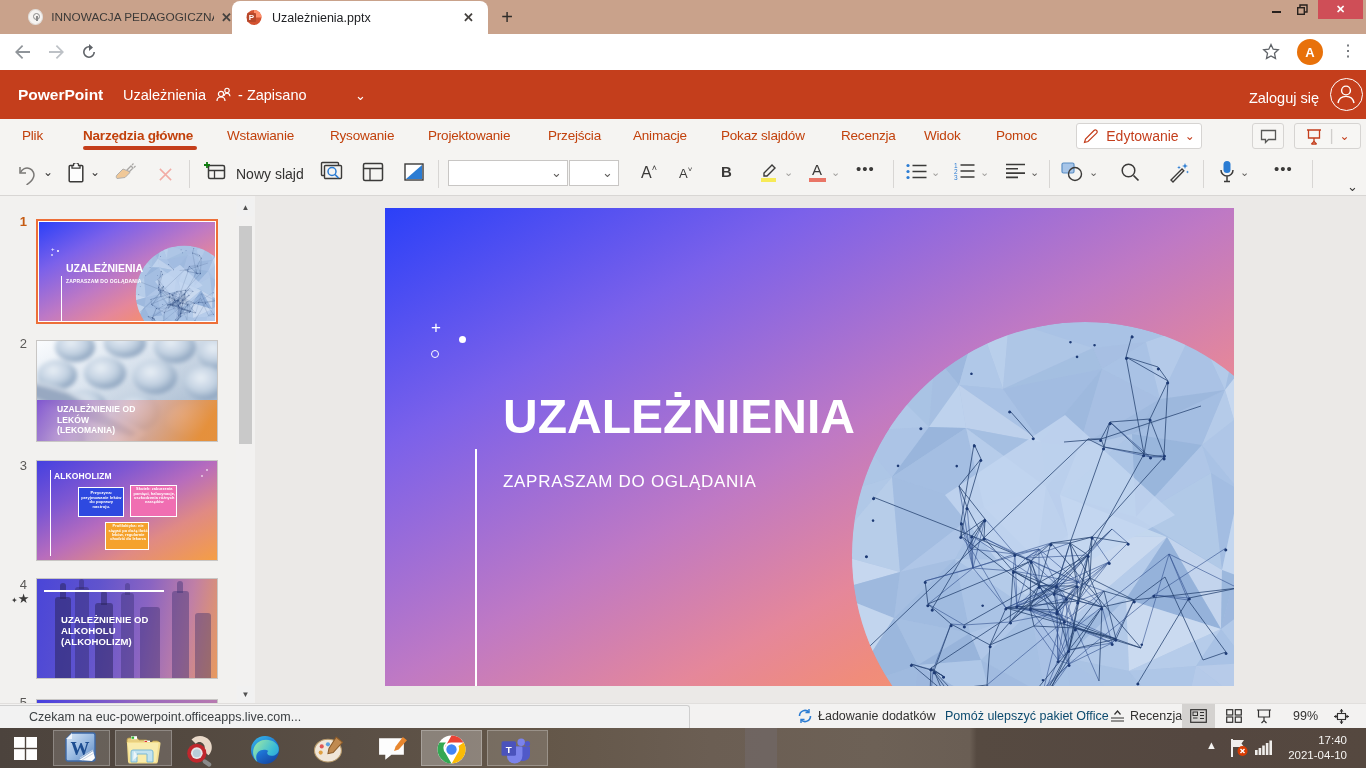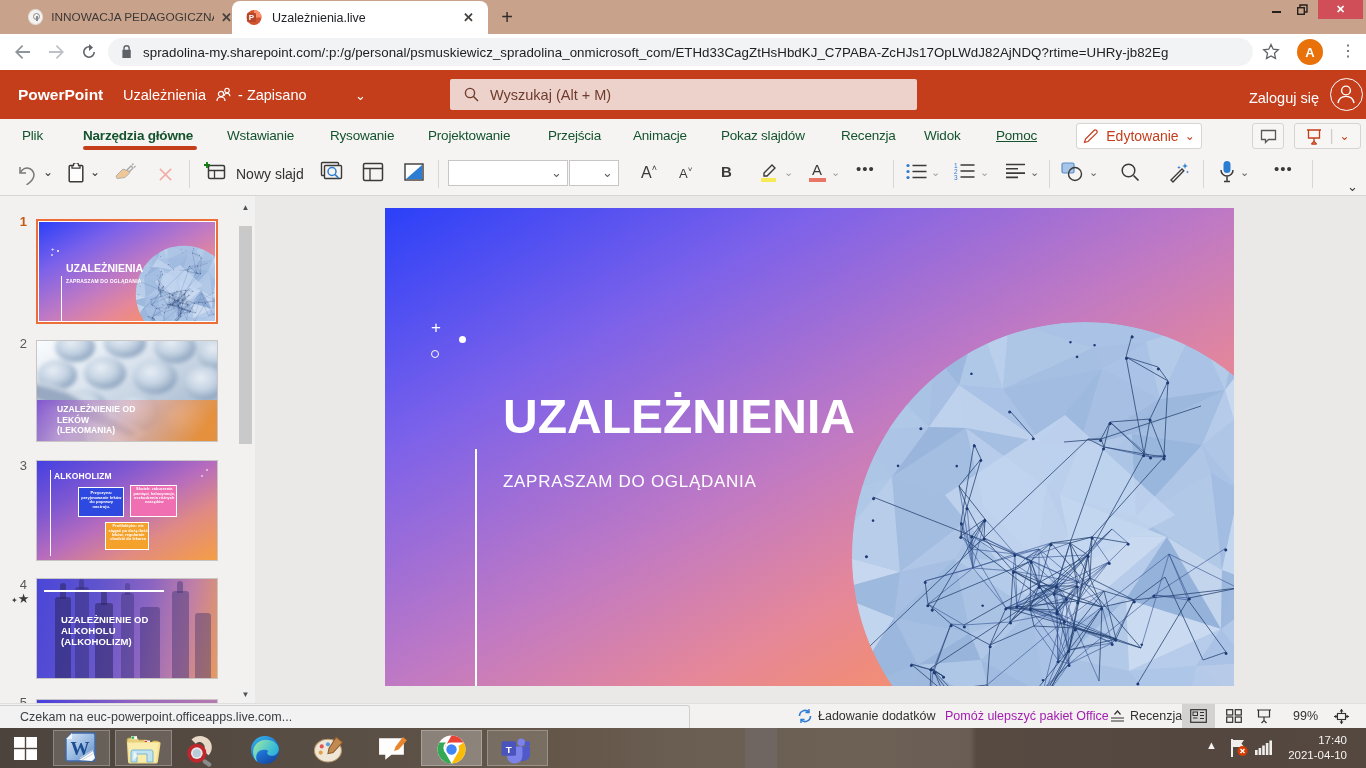--- a/index.html
+++ b/index.html
@@ -26,21 +26,21 @@
 
 #ppthdr { left:0; top:70px; width:1366px; height:49px; background:#c43e1c; color:#fff; }
 #pptlogo { left:18px; top:70px; height:49px; display:flex; align-items:center; font-size:15.5px; font-weight:bold; color:#fff; }
 #doctitle { left:123px; top:70px; height:49px; display:flex; align-items:center; font-size:14.5px; color:#fff; }
 #searchpill { left:450px; top:79px; width:467px; height:31px; background:#edd2cb; border-radius:2px; display:flex; align-items:center; color:#6e3b2d; font-size:14.5px; }
 #signin { right:47px; top:70px; height:56px; display:flex; align-items:center; font-size:14.5px; color:#fff; }
 #hdravatar { right:3px; top:78px; width:33px; height:33px; border:1.4px solid #fff; border-radius:50%; }
 
 
 #menubar { left:0; top:119px; width:1366px; height:33px; background:#f5f4f2; }
-.mitem { position:absolute; top:128px; font-size:13.5px; color:#14532d; letter-spacing:-0.2px; }
+.mitem { position:absolute; top:128px; font-size:13.5px; color:#c2410c; letter-spacing:-0.2px; }
 .mactive { font-weight:bold; }
 .mred { position:absolute; height:3.5px; background:#c43e1c; top:146px; border-radius:2px; }
 #editbtn { left:1076px; top:123px; width:126px; height:26px; background:#fff; border:1px solid #d6d4d2; border-radius:3px; color:#c43e1c; font-size:14px; display:flex; align-items:center; justify-content:center; }
 .rtbtn { top:123px; height:26px; background:#f7f6f4; border:1px solid #d6d4d2; border-radius:3px; display:flex; align-items:center; justify-content:center; }
 
 
 #toolbar { left:0; top:152px; width:1366px; height:44px; background:#f5f4f2; border-bottom:1px solid #d8d6d4; }
 .tsep { position:absolute; top:8px; width:1px; height:28px; background:#d8d6d4; }
 .tlabel { position:absolute; font-size:14px; color:#323130; }
 .combo { position:absolute; top:160px; height:26px; background:#fff; border:1px solid #c8c6c4; }
@@ -48,21 +48,21 @@
 
 
 #main { left:0; top:196px; width:1366px; height:507px; background:#ebe9e7; }
 #panel { left:0; top:196px; width:236px; height:507px; background:#f2f1ef; }
 #pscroll { left:236px; top:196px; width:19px; height:507px; background:#f2f1f0; }
 .tnum { position:absolute; left:9px; width:18px; text-align:right; font-size:13px; color:#5a5856; }
 #slide { left:385px; top:208px; width:849px; height:478px; background:linear-gradient(to bottom right, #2b40f8 0%, #7b61ea 25%, #bf79c4 50%, #e5879a 67%, #f08c7b 77%, #f9a15b 100%); overflow:hidden; }
 
 
 #statusbar { left:0; top:703px; width:1366px; height:25px; background:#f3f2f1; border-top:1px solid #e1dfdd; font-size:12.5px; color:#444; }
-#tooltip { left:0; top:705px; width:690px; height:23px; background:#f2f2f2; border:1px solid #cfcfcf; border-left:none; border-bottom:none; border-radius:0 3px 0 0; font-size:12.5px; color:#3c4043; display:flex; align-items:center; padding-left:20px; }
+#tooltip { left:0; top:705px; width:690px; height:23px; background:#f2f2f2; border:1px solid #cfcfcf; border-left:none; border-bottom:none; border-radius:0 3px 0 0; font-size:12.5px; color:#3c4043; display:flex; align-items:center; padding-left:29px; }
 
 
 #taskbar { left:0; top:728px; width:1366px; height:40px; background:linear-gradient(to right, #4c433d 0%, #52483f 12%, #5a4f45 26%, #645749 40%, #6b5e53 52%, #6d6156 64%, #6a5e54 71%, #564a41 71.5%, #544740 88%, #55483f 100%); }
 .tbhl { position:absolute; top:730px; height:36px; background:rgba(255,255,255,0.14); border:1px solid rgba(255,255,255,0.25); }
 
 
 .thwrap { position:absolute; overflow:hidden; }
 .thtxt { position:absolute; color:#fff; font-weight:bold; font-size:8.5px; line-height:10.5px; letter-spacing:0.1px; }
 .s3bg { position:absolute; inset:0; background:linear-gradient(to bottom right, #4540e0 0%, #7e57d2 28%, #b76cbd 50%, #e08a84 72%, #f59e44 100%); }
 .s3box { position:absolute; border:1px solid #fff; color:#fff; font-weight:bold; text-align:center; }
@@ -83,94 +83,81 @@
     <span style="white-space:nowrap;overflow:hidden;width:172px;font-size:11.8px;">INNOWACJA PEDAGOGICZNA „M</span>
     <span class="tabx" style="margin-left:7px;">✕</span>
   </div>
   <div class="abs tab-active">
     <svg style="margin:0 9px 0 14px;" width="17" height="17" viewBox="0 0 17 17">
         <circle cx="8" cy="8.5" r="7.5" fill="#d35230"></circle>
         <path d="M8 1 a7.5 7.5 0 0 1 7.5 7.5 L8 8.5 Z" fill="#ff8f6b"></path>
         <rect x="1" y="4" width="9" height="9" rx="1" fill="#b7472a"></rect>
         <text x="5.5" y="11" font-size="8" font-weight="bold" fill="#fff" text-anchor="middle">P</text>
       </svg>
-    <span style="flex:1;">Uzależnienia.live</span>
+    <span style="flex:1;">Uzależnienia.pptx</span>
     <span class="tabx" style="margin-right:14px;">✕</span>
   </div>
   <div class="abs" id="newtab">+</div>
   <div class="abs" style="left:1272px;top:11px;width:9px;height:2px;background:#27211d;"></div>
   <svg class="abs" style="left:1297px;top:4px;" width="11" height="11" viewBox="0 0 11 11">
       <path d="M3 3V1h7v7H8" fill="none" stroke="#27211d" stroke-width="1.4"></path>
       <rect x="0.7" y="3.7" width="6.6" height="6.6" fill="none" stroke="#27211d" stroke-width="1.4"></rect>
     </svg>
   <div class="abs" style="left:1318px;top:0;width:45px;height:19px;background:#cf4e57;color:#fff;display:flex;align-items:center;justify-content:center;font-size:11px;font-weight:bold;">✕</div>
 
   <div class="abs" id="addrbar"></div>
   <svg class="abs navic" style="left:14px;top:43px;" width="18" height="18" viewBox="0 0 18 18">
       <path d="M16 8H4.4l4.8-4.8L8 2 1 9l7 7 1.2-1.2L4.4 10H16z" fill="#8f9499"></path>
     </svg>
   <svg class="abs navic" style="left:47px;top:43px;" width="18" height="18" viewBox="0 0 18 18">
       <path d="M2 8h11.6L8.8 3.2 10 2l7 7-7 7-1.2-1.2L13.6 10H2z" fill="#bdc1c6"></path>
     </svg>
   <svg class="abs navic" style="left:80px;top:43px;" width="18" height="18" viewBox="0 0 18 18">
       <path d="M9 3a6 6 0 1 0 6 6h-1.6A4.4 4.4 0 1 1 9 4.6V8l4-3.5L9 1z" fill="#5f6368"></path>
     </svg>
-  <div class="abs" id="urlpill">
-    <svg style="margin:0 10px 0 13px;" width="12" height="14" viewBox="0 0 12 14">
-        <path d="M6 0a3.5 3.5 0 0 0-3.5 3.5V5H1.5v9h9V5h-1V3.5A3.5 3.5 0 0 0 6 0zm0 1.5A2 2 0 0 1 8 3.5V5H4V3.5a2 2 0 0 1 2-2z" fill="#5f6368" transform="scale(0.93)"></path>
-      </svg>
-    <span>spradolina-my.sharepoint.com/:p:/g/personal/psmuskiewicz_spradolina_onmicrosoft_com/ETHd33CagZtHsHbdKJ_C7PABA-ZcHJs17OpLWdJ82AjNDQ?rtime=UHRy-jb82Eg</span>
-  </div>
   <svg class="abs" id="star" width="18" height="18" viewBox="0 0 18 18">
       <path d="M9 1.5l2.2 4.7 5.1.6-3.8 3.5 1 5.1L9 12.9l-4.5 2.5 1-5.1L1.7 6.8l5.1-.6z" fill="none" stroke="#5f6368" stroke-width="1.3"></path>
     </svg>
   <div class="abs" id="avatarA">A</div>
   <div class="abs" id="dots3">⋮</div>
 
   <div class="abs" id="ppthdr"></div>
   <div class="abs" id="pptlogo">PowerPoint</div>
   <div class="abs" id="doctitle">
     <span>Uzależnienia</span>
     <svg style="margin:0 6px 0 9px;" width="17" height="15" viewBox="0 0 17 15">
         <circle cx="6" cy="7" r="2.6" fill="none" stroke="#fff" stroke-width="1.2"></circle>
         <path d="M2 14c0-2.5 1.8-4 4-4s4 1.5 4 4" fill="none" stroke="#fff" stroke-width="1.2"></path>
         <circle cx="12" cy="3.5" r="2.2" fill="none" stroke="#fff" stroke-width="1.1"></circle>
         <path d="M9 9c.4-1.8 1.6-2.8 3-2.8s2.8 1 3 3" fill="none" stroke="#fff" stroke-width="1.1"></path>
       </svg>
     <span>- Zapisano</span>
   </div>
   <div class="abs" style="left:355px;top:88px;color:#fff;font-size:13px;">⌄</div>
-  <div class="abs" id="searchpill">
-    <svg style="margin:0 11px 0 14px;" width="15" height="15" viewBox="0 0 15 15">
-        <circle cx="6" cy="6" r="4.6" fill="none" stroke="#6e3b2d" stroke-width="1.4"></circle>
-        <path d="M9.5 9.5L14 14" stroke="#6e3b2d" stroke-width="1.4"></path>
-      </svg>
-    <span>Wyszukaj (Alt + M)</span>
-  </div>
   <div class="abs" id="signin">Zaloguj się</div>
   <div class="abs" id="hdravatar">
     <svg width="30" height="30" viewBox="0 0 30 30">
         <circle cx="15" cy="11.5" r="4.4" fill="none" stroke="#fff" stroke-width="1.4"></circle>
         <path d="M7 24c.8-4.4 4.2-6.6 8-6.6s7.2 2.2 8 6.6" fill="none" stroke="#fff" stroke-width="1.4"></path>
       </svg>
   </div>
 
   <div class="abs" id="menubar"></div>
   <div class="abs mitem" style="left:22px;">Plik</div>
   <div class="abs mitem mactive" style="left:83px;">Narzędzia główne</div>
   <div class="abs mred" style="left:83px;width:114px;"></div>
   <div class="abs mitem" style="left:227px;">Wstawianie</div>
   <div class="abs mitem" style="left:330px;">Rysowanie</div>
   <div class="abs mitem" style="left:428px;">Projektowanie</div>
   <div class="abs mitem" style="left:548px;">Przejścia</div>
   <div class="abs mitem" style="left:633px;">Animacje</div>
   <div class="abs mitem" style="left:721px;">Pokaz slajdów</div>
   <div class="abs mitem" style="left:841px;">Recenzja</div>
   <div class="abs mitem" style="left:924px;">Widok</div>
-  <div class="abs mitem" style="left:996px;text-decoration:underline;">Pomoc</div>
+  <div class="abs mitem" style="left:996px;">Pomoc</div>
   <div class="abs" id="editbtn">
     <svg style="margin-right:7px;" width="16" height="16" viewBox="0 0 16 16">
         <path d="M1.5 14.5l1-3.5L11 2.5c.8-.8 2-.8 2.6 0 .8.7.8 1.9 0 2.6L5 13.5z" fill="none" stroke="#c43e1c" stroke-width="1.2"></path>
       </svg>
     Edytowanie <span style="margin-left:6px;font-size:12px;">⌄</span>
   </div>
   <div class="abs rtbtn" style="left:1252px;width:32px;">
     <svg width="17" height="15" viewBox="0 0 17 15">
         <path d="M1.5 1.5h14v9h-7l-3 3v-3h-4z" fill="none" stroke="#585856" stroke-width="1.3"></path>
       </svg>
@@ -540,21 +527,21 @@
     <div style="position:absolute;left:90px;top:241px;width:2px;height:237px;background:#fff;"></div>
     <div style="position:absolute;left:118px;top:264px;color:#fff;font-size:17px;letter-spacing:0.7px;">ZAPRASZAM DO OGLĄDANIA</div>
   </div>
 
   <div class="abs" id="statusbar"></div>
   <svg class="abs" style="left:797px;top:708px;" width="16" height="16" viewBox="0 0 16 16">
       <path d="M2.5 8a5.5 5.5 0 0 1 9.5-3.8M13.5 8A5.5 5.5 0 0 1 4 11.8" fill="none" stroke="#2b7cd3" stroke-width="1.6"></path>
       <path d="M12 1v3.5H8.5M4 15v-3.5h3.5" fill="none" stroke="#2b7cd3" stroke-width="1.4"></path>
     </svg>
   <div class="abs" style="left:818px;top:709px;font-size:12.5px;color:#323130;">Ładowanie dodatków</div>
-  <div class="abs" style="left:945px;top:709px;font-size:12.5px;color:#a21caf;">Pomóż ulepszyć pakiet Office</div>
+  <div class="abs" style="left:945px;top:709px;font-size:12.5px;color:#0c4a6e;">Pomóż ulepszyć pakiet Office</div>
   <svg class="abs" style="left:1110px;top:710px;" width="15" height="12" viewBox="0 0 15 12">
       <path d="M1 11h13M1 8h13M4.5 4.5L7.5 1l3 3.5" fill="none" stroke="#323130" stroke-width="1.2"></path>
     </svg>
   <div class="abs" style="left:1130px;top:709px;font-size:12.5px;color:#323130;">Recenzja</div>
   <div class="abs" style="left:1182px;top:704px;width:33px;height:24px;background:#d4d2d0;"></div>
   <svg class="abs" style="left:1190px;top:709px;" width="17" height="14" viewBox="0 0 17 14">
       <rect x="0.7" y="0.7" width="15.6" height="12.6" fill="none" stroke="#323130" stroke-width="1.2"></rect>
       <rect x="3" y="3" width="4.5" height="3.5" fill="none" stroke="#323130" stroke-width="1"></rect>
       <path d="M3 9h4.5M10 3.5h4M10 6.5h4M10 9.5h4" stroke="#323130" stroke-width="1"></path>
     </svg>

